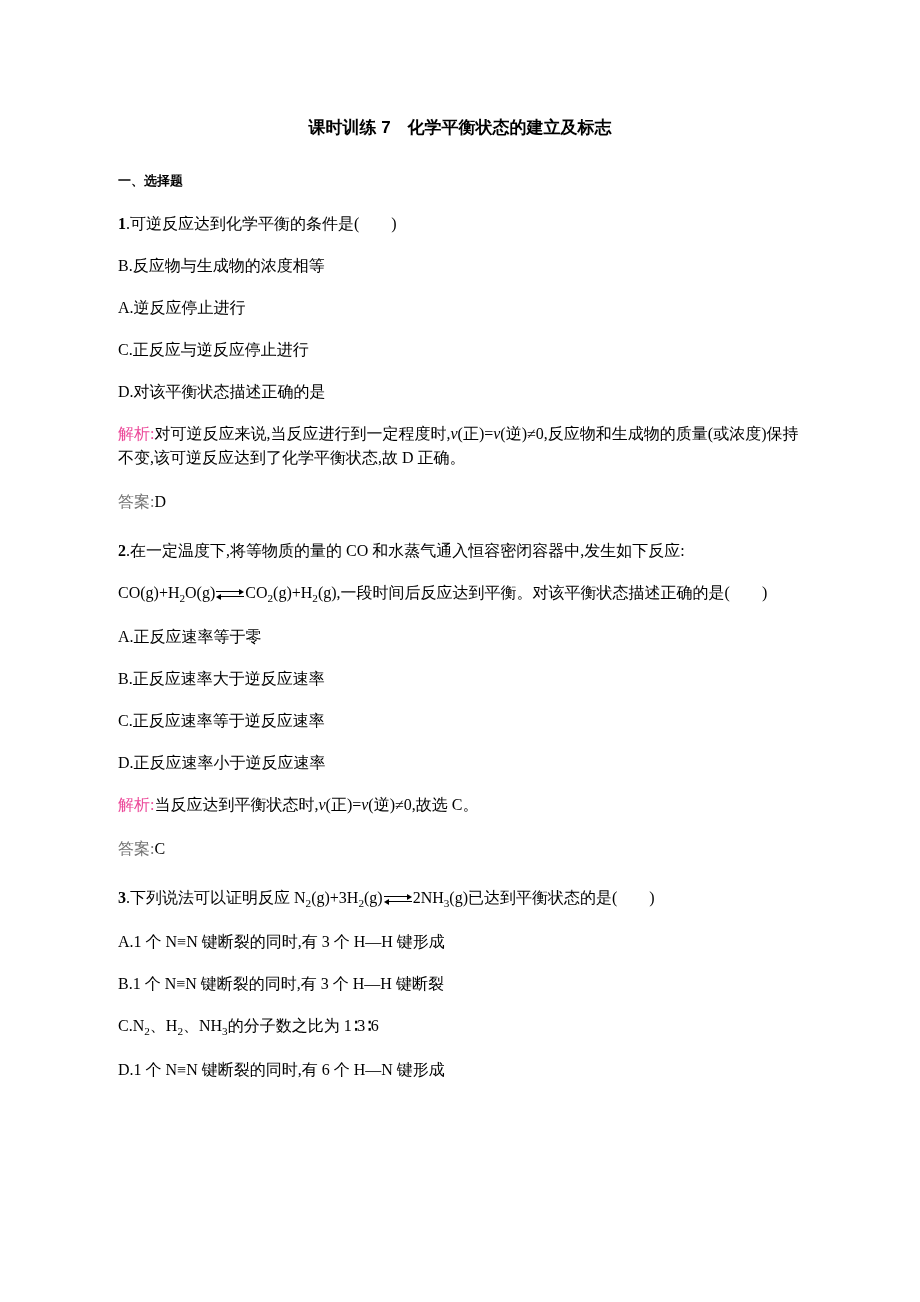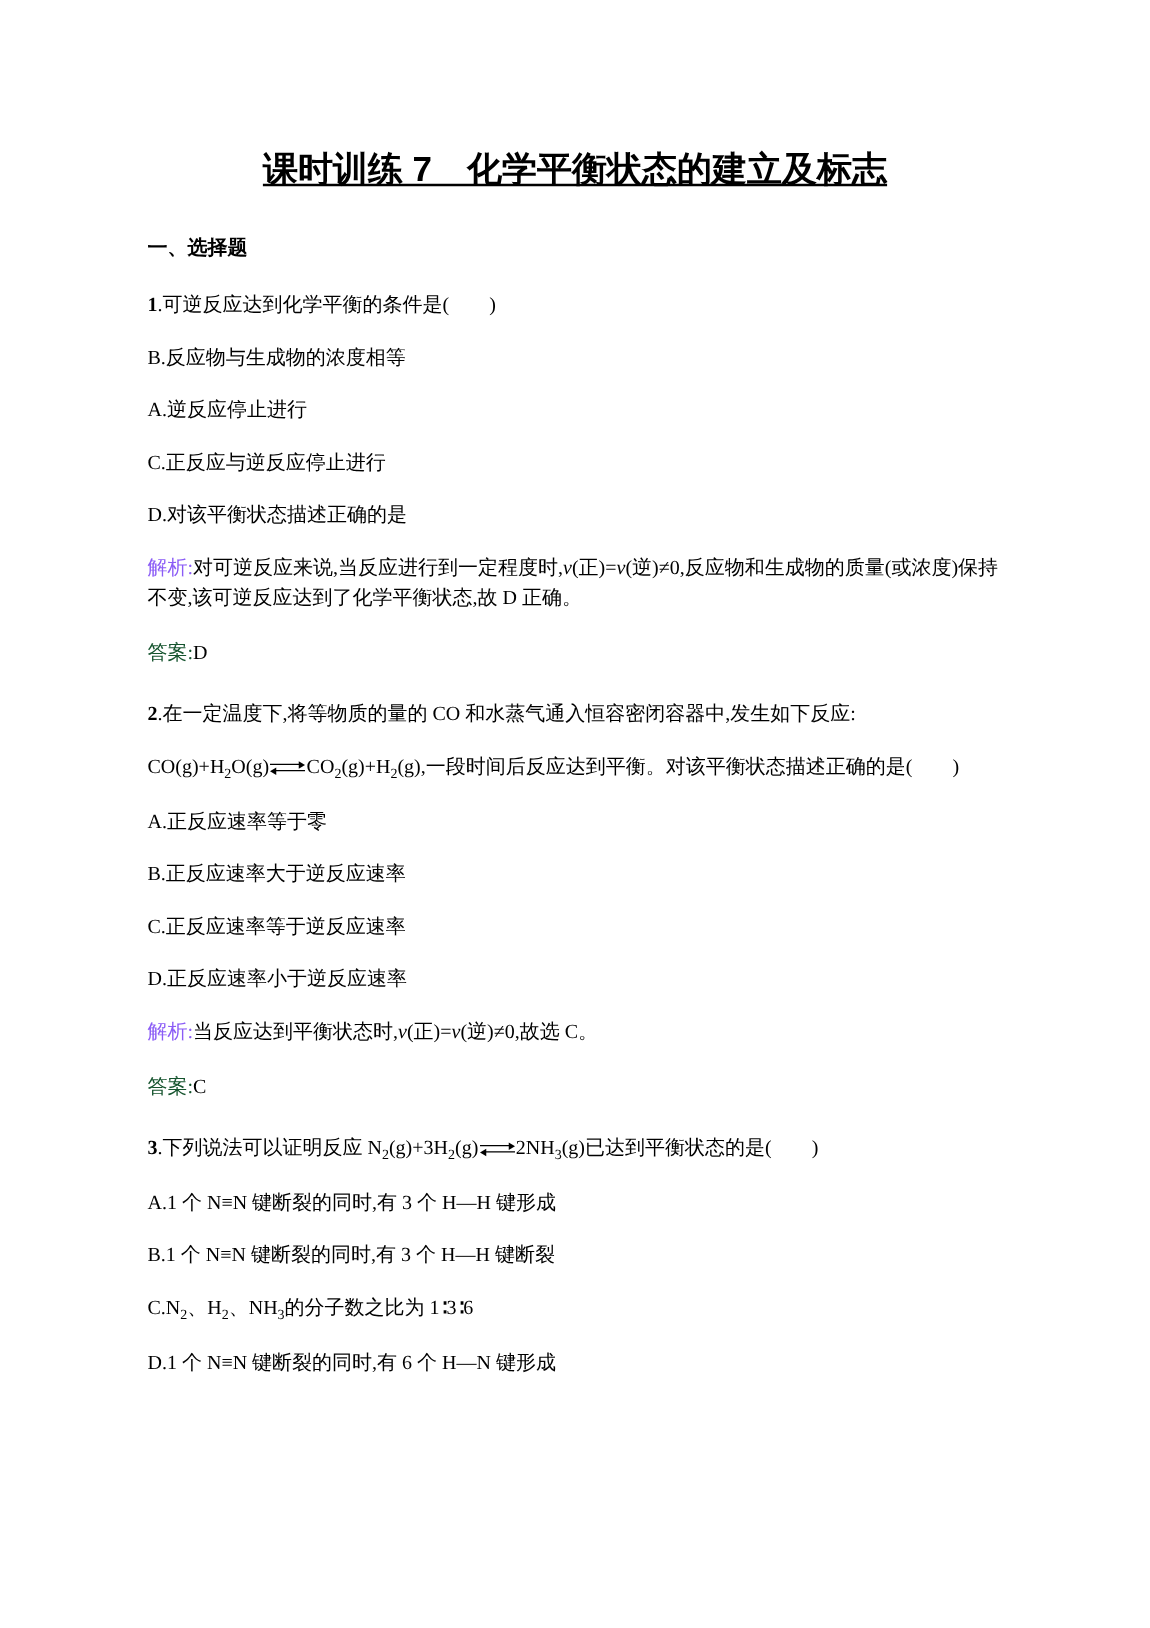--- a/index.html
+++ b/index.html
@@ -8,54 +8,53 @@
       min-height: 1302px;
       background: #fff;
       font-family: "SimSun", "宋体", serif;
       padding: 115px 118px 60px 118px;
       color: #000;
       font-size: 16px;
       line-height: 1.5;
     }
     .title {
       text-align: center;
-      font-size: 28px;
+      font-size: 17px;
       font-weight: bold;
       font-family: "SimHei", "黑体", sans-serif;
       margin-bottom: 30px;
-      text-decoration: underline;
     }
     .section-header {
       font-weight: bold;
       margin-bottom: 22px;
-      font-size: 16px;
+      font-size: 13px;
     }
     .question {
       margin-bottom: 20px;
     }
     .question-text {
       margin-bottom: 18px;
     }
     .equation-line {
       margin-bottom: 18px;
     }
     .option {
       margin-bottom: 18px;
     }
     .explanation {
       margin-bottom: 20px;
     }
     .explanation-label {
-      color: #8b5cf6;
+      color: #ec4899;
     }
     .answer {
       margin-bottom: 25px;
     }
     .answer-label {
-      color: #14532d;
+      color: #737373;
     }
     .bold-num {
       font-weight: bold;
       font-family: "Times New Roman", serif;
     }
     .roman { font-family: "Times New Roman", serif; }
     sub { font-size: 0.7em; vertical-align: sub; }
     .eq-arrow {
       display: inline-block;
       vertical-align: middle;

